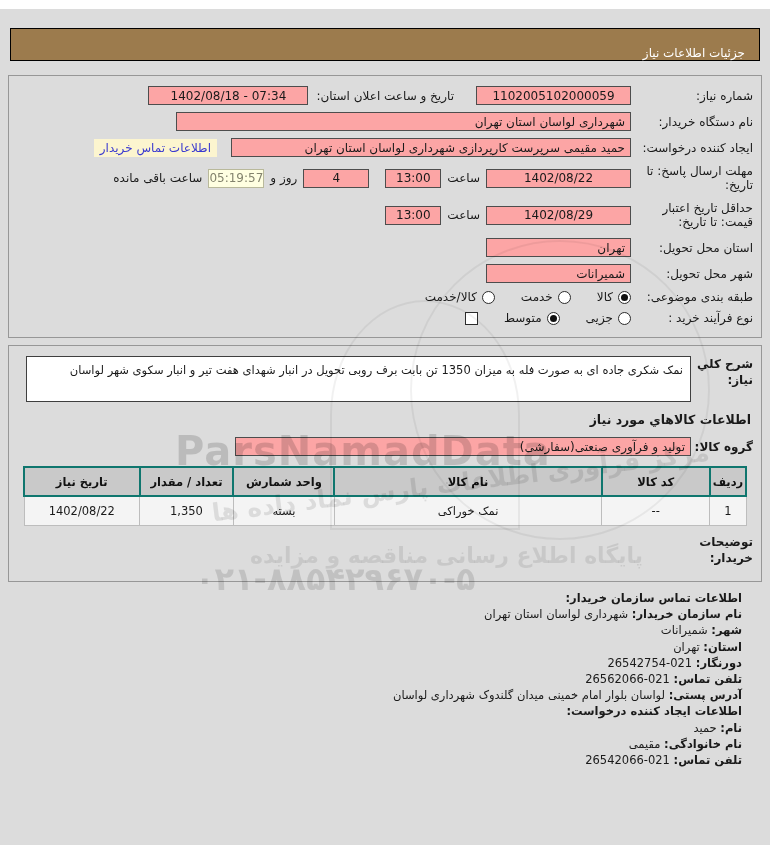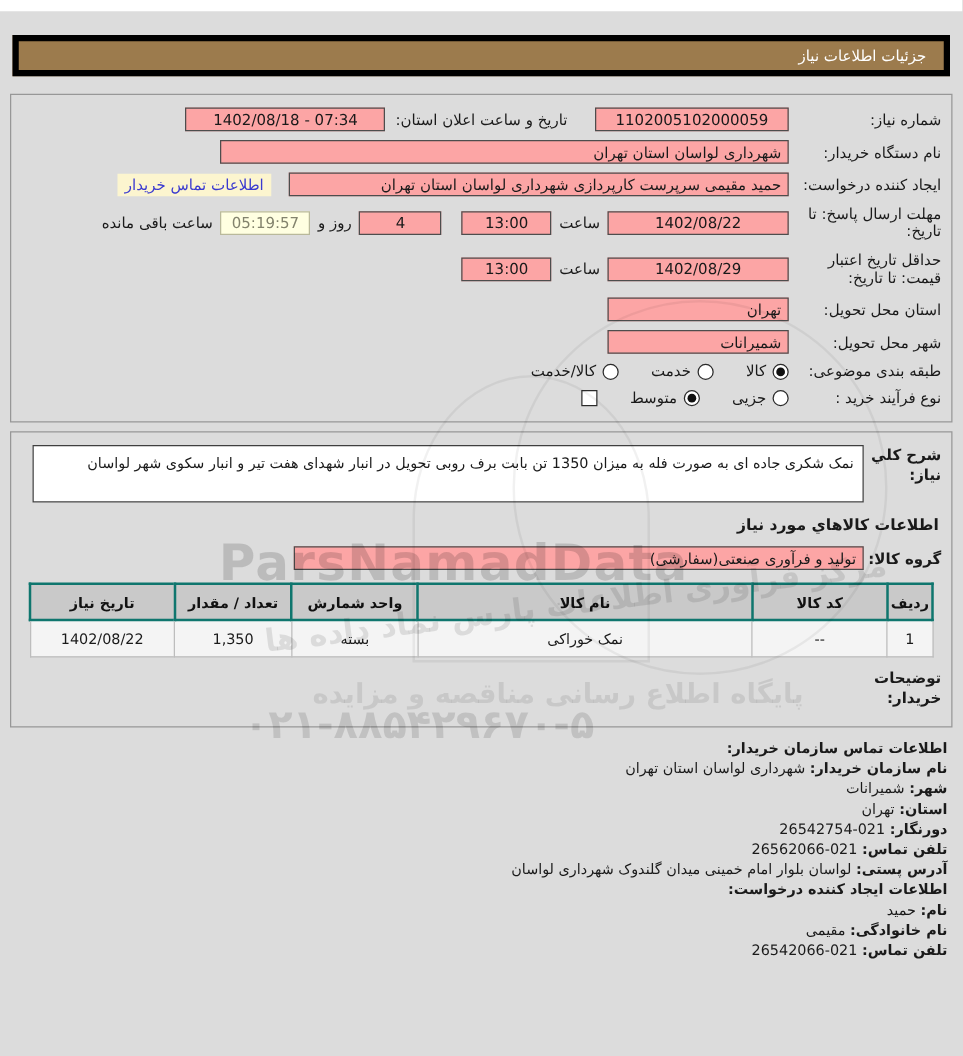--- a/index.html
+++ b/index.html
@@ -6,39 +6,39 @@
   html,body { margin:0; padding:0; }
   body {
     width:770px; height:845px; position:relative; overflow:hidden;
     background:#dcdcdc;
     font-family:"DejaVu Sans","Liberation Sans",sans-serif;
     direction:rtl; color:#1a1a1a;
   }
   .top-strip { position:absolute; top:0; left:0; right:0; height:9px; background:#ffffff; }
   .titlebar {
     position:absolute; top:28px; right:10px; left:10px; height:33px;
-    background:#9c7b4d; border:5px solid #000000; color:#fff;
-    font-size:12px; display:flex; align-items:center; padding:0 14px;
+    background:#9c7b4d; border:1px solid #000000; color:#fff;
+    font-size:12px; display:flex; align-items:flex-end; padding:0 14px;
   }
   .panel { position:absolute; right:8px; left:8px; border:1px solid #979797; background:#dcdcdc; }
   .panel1 { top:75px; height:263px; padding:10px 8px 6px; }
   .panel2 { top:345px; height:237px; padding:8px 4px; }
   .frow { display:flex; align-items:center; margin-bottom:7px; font-size:12px; }
   .lbl { flex:0 0 122px; line-height:14px; padding-left:4px; }
   .inline-lbl { margin:0 22px 0 8px; }
   .small-gap { margin:0 6px; }
   .box {
     background:#fca5a5; border:1px solid #4d4d4d; height:19px;
     display:flex; align-items:center; justify-content:center;
     font-size:12px; overflow:hidden; white-space:nowrap;
   }
   .box.txt { justify-content:flex-start; padding:0 5px; }
   .num { direction:ltr; unicode-bidi:embed; }
   .w155{width:155px} .w160{width:160px} .w455{width:455px} .w400{width:400px}
-  .w145{width:145px} .w72{width:72px} .w66{width:66px} .w380{width:456px}
+  .w145{width:145px} .w72{width:56px} .w66{width:66px} .w380{width:456px}
   .countdown { background:#ffffe1; border:1px solid #b9b99b; color:#83836d; }
   .link {
     color:#3a3ad0; background:#fcf5cf; padding:2px 6px; margin-right:14px;
     font-size:12px; cursor:pointer; white-space:nowrap;margin-left:35px;
   }
   .opt { display:flex; align-items:center; margin-left:26px; white-space:nowrap; }
   .radio {
     width:13px; height:13px; border:1px solid #2b2b2b; border-radius:50%;
     background:#fff; margin-left:5px; position:relative; flex:0 0 13px;
   }
@@ -50,21 +50,21 @@
   .bigbox {
     flex:1; background:#fff; border:1px solid #3f3f3f; margin-left:13px;
     min-height:46px; padding:4px 7px; font-size:11.5px; line-height:18px; text-align:right;
   }
   .goods-heading { font-weight:bold; font-size:12.5px; margin:10px 6px 10px; }
   .group-row { display:flex; align-items:center; font-size:12px; margin:0 4px 10px 0; }
   .table-wrap { margin:2px 10px 8px; }
   table { width:100%; border-collapse:collapse; font-size:11.5px; }
   th { background:#c9c9c9; border:2px solid #0f766e; height:29px; font-weight:bold; color:#111; }
   td { background:#f4f4f4; border:1px solid #bdbdbd; height:29px; text-align:center; }
-  .contact { position:absolute; top:590px; right:12px; left:12px; font-size:11.5px; line-height:16.2px; text-align:right; }
+  .contact { position:absolute; top:590px; right:28px; left:12px; font-size:11.5px; line-height:16.2px; text-align:right; }
   .cline b { font-weight:bold; }
   .cheading { font-weight:bold; }
   .wm { position:absolute; pointer-events:none; z-index:5; font-weight:bold; white-space:nowrap; }
   .wm-latin { top:428px; left:175px; font-size:40px; letter-spacing:1px; color:rgba(0,0,0,0.15); direction:ltr; }
   .wm-fa1 { top:468px; left:210px; font-size:25px; color:rgba(0,0,0,0.10); transform:rotate(-7deg); }
   .wm-fa2 { top:543px; left:250px; font-size:22px; color:rgba(0,0,0,0.09); }
   .wm-phone { top:560px; left:195px; font-size:32px; color:rgba(0,0,0,0.12); direction:ltr; letter-spacing:2px; }
   .wm-circle { position:absolute; border:2px solid rgba(0,0,0,0.055); border-radius:50%; pointer-events:none; z-index:4; }
   .c1 { width:300px; height:300px; top:240px; right:60px; }
   .c2 { width:190px; height:230px; top:300px; right:250px; border-radius:50% 50% 0 0; }

